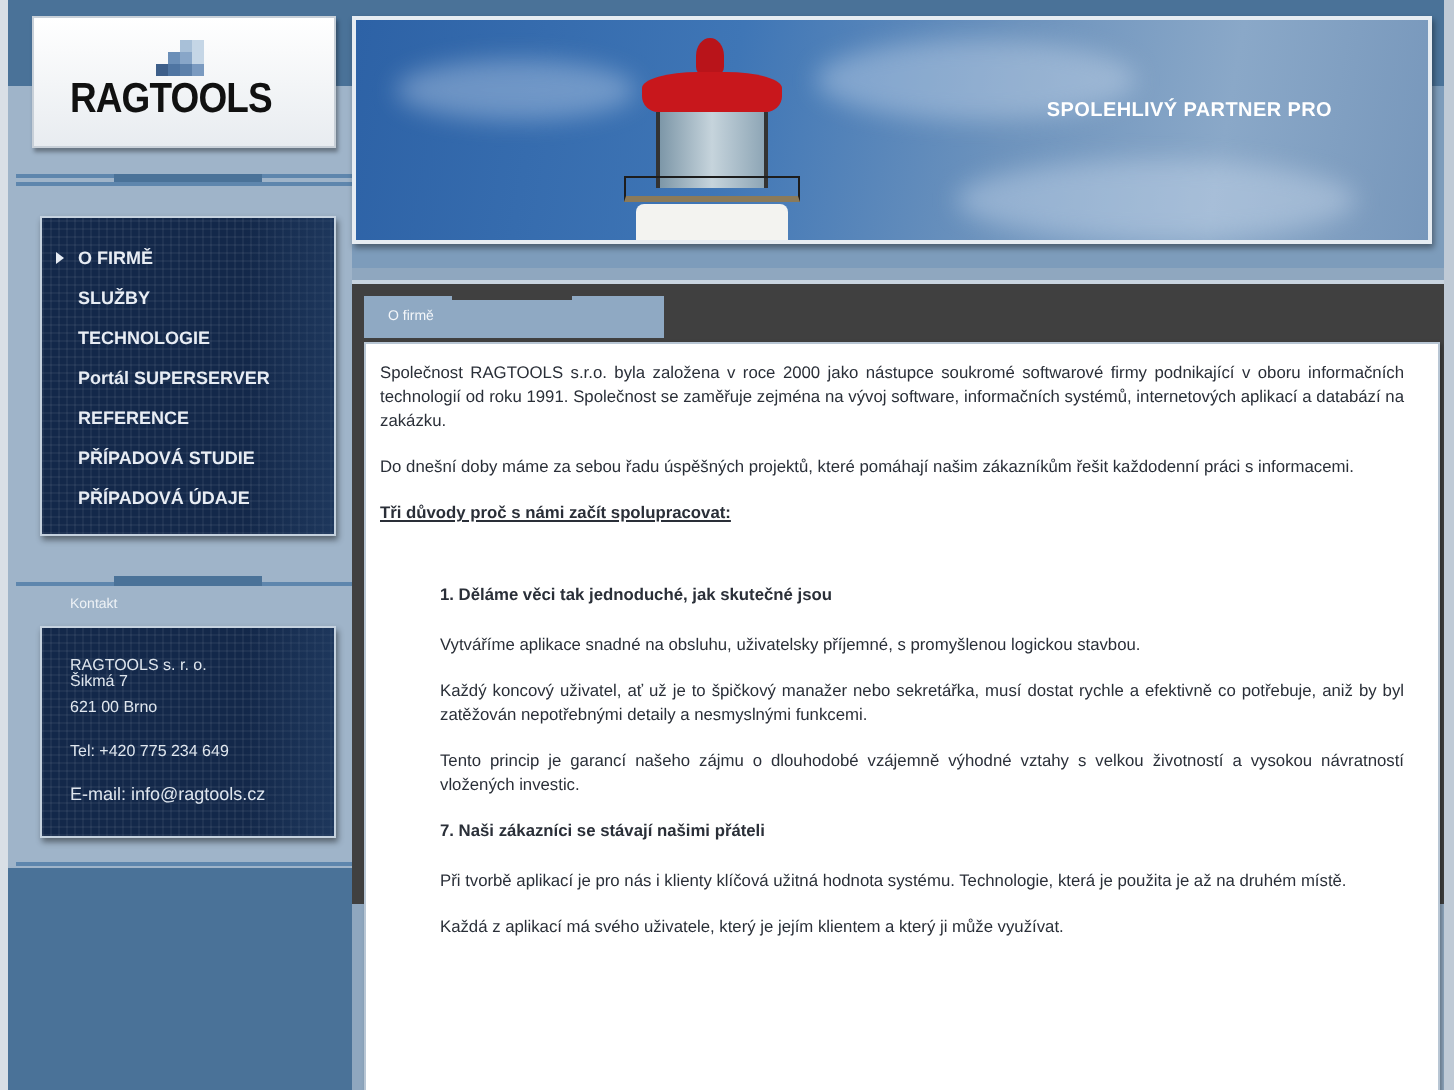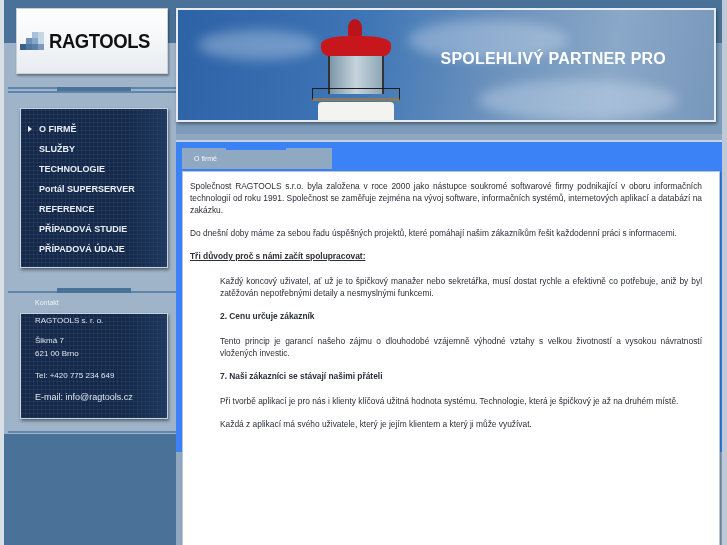--- a/index.html
+++ b/index.html
@@ -20,21 +20,21 @@
   }
   .left-top-band {
     position: absolute; left: 0; top: 0; width: 172px; height: 43px;
     background: #4a7298;
   }
   .logo-box {
     position: absolute; left: 12px; top: 8px; width: 152px; height: 66px;
     background: linear-gradient(#ffffff, #e8ecf0);
     border: 1px solid #c8d0d8;
     box-shadow: 1px 2px 2px rgba(0,0,0,0.35);
-    display: flex; align-items: center; justify-content: center;
+    display: flex; align-items: center; justify-content: center; flex-direction: column;
   }
   .logo-mark { width: 24px; height: 18px; position: relative; margin-right: 5px; }
   .logo-mark span { position: absolute; background: #5c7fa8; }
   .logo-text {
     font-family: "Liberation Sans", sans-serif; font-weight: bold;
     font-size: 21px; color: #111; letter-spacing: -0.5px;
     transform: scaleX(0.88); transform-origin: left center;
   }
   .stripe {
     position: absolute; left: 4px; width: 168px; height: 2px; background: #5e86ad;
@@ -94,32 +94,32 @@
     background: linear-gradient(100deg, #2d62a6 0%, #3f76b6 35%, #6d93bd 60%, #8aa8c8 80%, #7797bb 100%);
     overflow: hidden;
   }
   .cloud { position:absolute; border-radius:50%; background: rgba(220,232,245,0.35); filter: blur(6px); }
   .lh-dome { position:absolute; left: 143px; top: 26px; width: 70px; height: 20px; background:#c8171c; border-radius: 40% 40% 8px 8px; }
   .lh-finial { position:absolute; left: 170px; top: 9px; width: 14px; height: 18px; background:#b9141a; border-radius: 50% 50% 20% 20%; }
   .lh-glass { position:absolute; left: 150px; top: 46px; width: 56px; height: 38px; background: linear-gradient(90deg,#7d97a8,#c6d4dc,#8ea6b6); border-left:2px solid #333; border-right:2px solid #333; }
   .lh-rail { position:absolute; left: 134px; top: 78px; width: 88px; height: 13px; border: 1px solid #1d1d1d; border-bottom: 3px solid #8a7a5a; }
   .lh-body { position:absolute; left: 140px; top: 92px; width: 76px; height: 30px; background:#f3f3f0; border-radius: 4px 4px 0 0; }
   .banner-line1 {
-    position: absolute; right: 48px; top: 40px; font-size: 16px; font-weight: bold; color: #fff;
+    position: absolute; right: 48px; top: 40px; font-size: 10px; font-weight: bold; color: #fff;
     white-space: nowrap; letter-spacing: 0.2px;
   }
   .banner-line2 {
     position: absolute; right: 48px; top: 56px; font-size: 19px; font-weight: bold; color: #fff;
     white-space: nowrap; letter-spacing: 0.3px;
   }
 
   
   .content-frame {
     position: absolute; left: 176px; top: 140px; width: 551px; height: 312px;
-    background: #3b82f6;
+    background: #404040;
     border-top: 2px solid #c8d4e0;
   }
   .tab-strip {
     position: absolute; left: 6px; top: 8px; width: 150px; height: 19px;
     background: #8fa9c3;
   }
   .tab-notch-l { position:absolute; left:6px; top:6px; width:44px; height:2px; background:#8fa9c3; }
   .tab-notch-r { position:absolute; left:110px; top:6px; width:46px; height:2px; background:#8fa9c3; }
   .tab-label {
     position: absolute; left: 12px; top: 5px; font-size: 7px; color: #f3f6f9;
@@ -129,21 +129,21 @@
     background: #ffffff;
     border: 1px solid #b8c6d4;
     box-shadow: 1px 1px 2px rgba(0,0,0,0.3);
   }
   .content-inner {
     position: absolute; left: 7px; top: 8px; width: 512px;
     font-size: 8.4px; line-height: 12px; color: #2a2f38;
   }
   .p { margin-bottom: 11px; text-align: justify; }
   .indent { margin-left: 30px; }
-  .h-under { font-weight: bold; text-decoration: underline; margin-bottom: 13px; }
+  .h-under { font-weight: bold; text-decoration: underline; margin-bottom: 29px; }
   .h-item { font-weight: bold; margin-bottom: 13px; }
   .right-edge {
     position: absolute; left: 722px; top: 0; width: 5px; height: 545px; background: #bfcad6;
   }
 </style>
 </head>
 <body>
 
 <div class="page"></div>
 
@@ -176,21 +176,21 @@
     <div class="nav-item" style="top:95px">REFERENCE</div>
     <div class="nav-item" style="top:115px">PŘÍPADOVÁ STUDIE</div>
     <div class="nav-item" style="top:135px">PŘÍPADOVÁ ÚDAJE</div>
   </nav>
 
   <div class="stripe" style="top:291px"></div>
   <div class="stripe-mid" style="top:288px;height:5px"></div>
 
   <div class="contact-label">Kontakt</div>
   <div class="contact-box">
-    <div class="contact-line" style="top:2px">RAGTOOLS s. r. o.</div>
+    <div class="contact-line" style="top:14px">RAGTOOLS s. r. o.</div>
     <div class="contact-line" style="top:22px">Šikmá 7</div>
     <div class="contact-line" style="top:35px">621 00 Brno</div>
     <div class="contact-line" style="top:57px">Tel: +420 775 234 649</div>
     <div class="contact-line" style="top:78px;font-size:9px">E-mail: info@ragtools.cz</div>
   </div>
 
   <div class="left-bottom"></div>
   <div class="stripe" style="top:431px"></div>
 </div>
 
@@ -214,25 +214,26 @@
   <div class="tab-notch-r"></div>
   <div class="tab-strip">
     <span class="tab-label">O firmě</span>
   </div>
   <div class="content-box">
     <div class="content-inner">
       <p class="p">Společnost RAGTOOLS s.r.o. byla založena v roce 2000 jako nástupce soukromé softwarové firmy podnikající v oboru informačních technologií od roku 1991. Společnost se zaměřuje zejména na vývoj software, informačních systémů, internetových aplikací a databází na zakázku.</p>
       <p class="p">Do dnešní doby máme za sebou řadu úspěšných projektů, které pomáhají našim zákazníkům řešit každodenní práci s informacemi.</p>
       <p class="h-under">Tři důvody proč s námi začít spolupracovat:</p>
 
+      <p class="h-item indent">1. Děláme věci tak jednoduché, jak skutečné jsou</p>
+      <p class="p indent">Vytváříme aplikace snadné na obsluhu, uživatelsky příjemné, s promyšlenou logickou stavbou.</p>
       <p class="p indent">Každý koncový uživatel, ať už je to špičkový manažer nebo sekretářka, musí dostat rychle a efektivně co potřebuje, aniž by byl zatěžován nepotřebnými detaily a nesmyslnými funkcemi.</p>
 
-      <p class="h-item indent">2. Cenu určuje zákazník</p>
       <p class="p indent">Tento princip je garancí našeho zájmu o dlouhodobé vzájemně výhodné vztahy s velkou životností a vysokou návratností vložených investic.</p>
 
       <p class="h-item indent">7. Naši zákazníci se stávají našimi přáteli</p>
-      <p class="p indent">Při tvorbě aplikací je pro nás i klienty klíčová užitná hodnota systému. Technologie, která je špičkový je až na druhém místě.</p>
+      <p class="p indent">Při tvorbě aplikací je pro nás i klienty klíčová užitná hodnota systému. Technologie, která je použita je až na druhém místě.</p>
       <p class="p indent">Každá z aplikací má svého uživatele, který je jejím klientem a který ji může využívat.</p>
     </div>
   </div>
 </div>
 
 <div class="right-edge"></div>
 
 </body></html>

